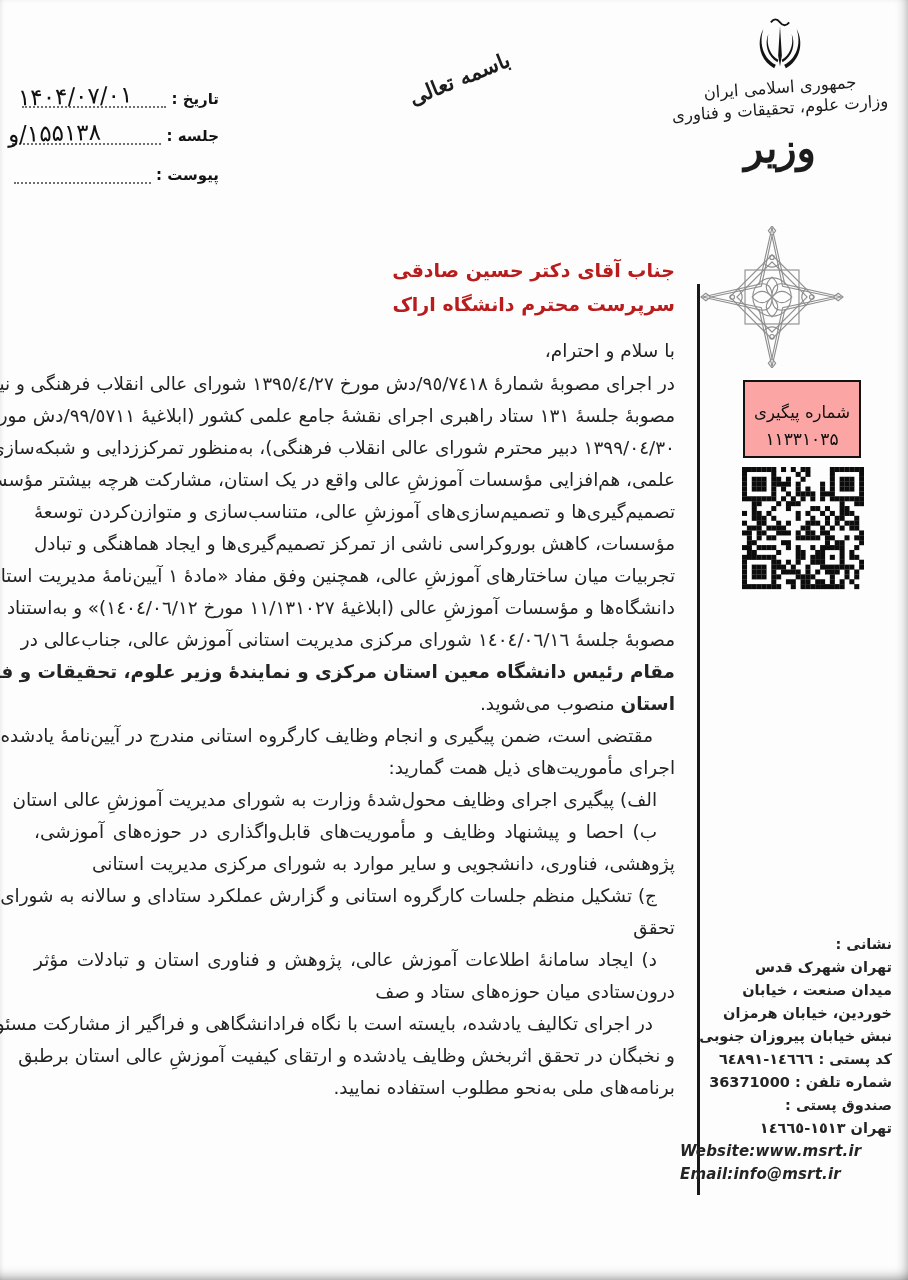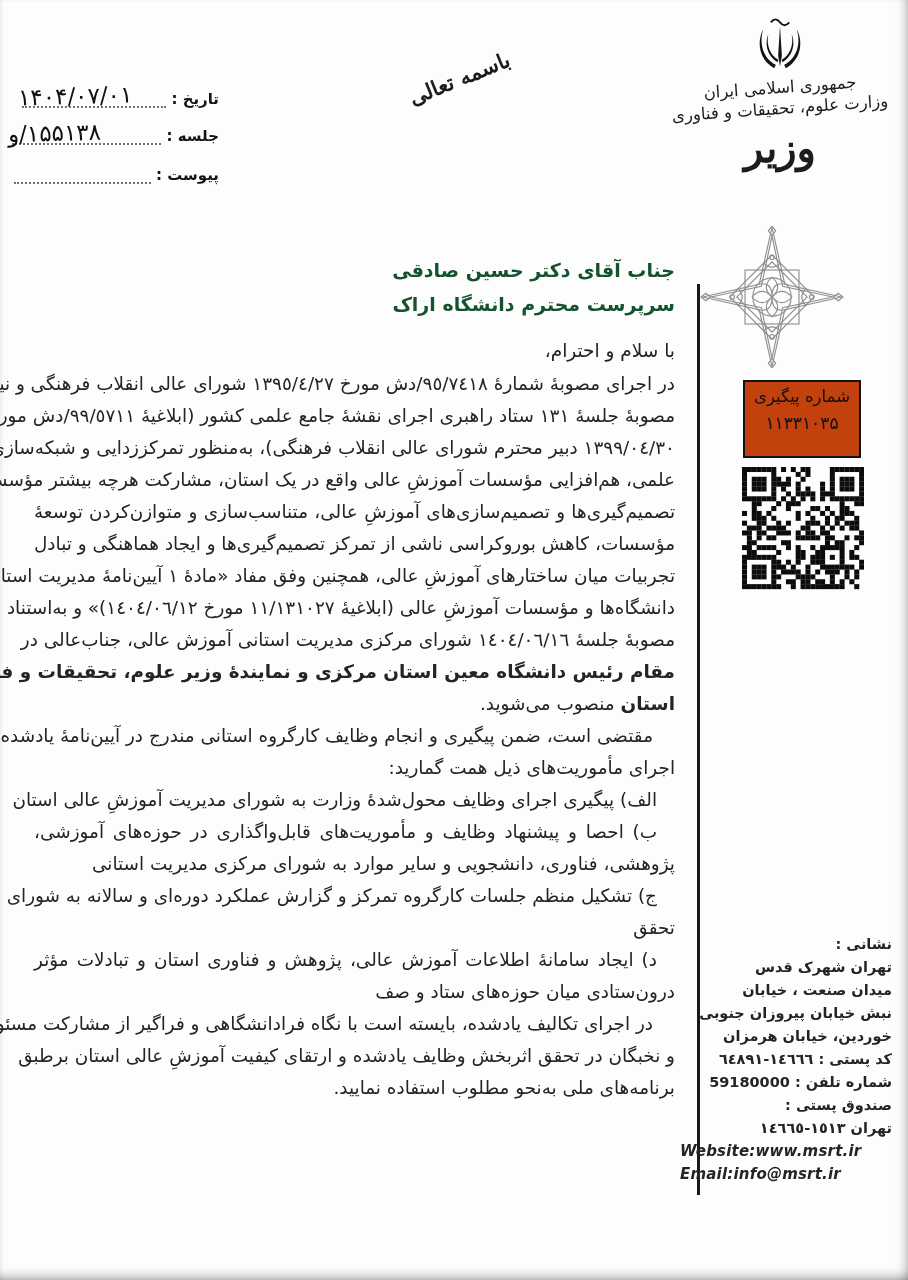--- a/index.html
+++ b/index.html
@@ -33,32 +33,32 @@
   .ministry { font-size:16.5px; margin-top:2px; transform:rotate(-4deg); direction:rtl;
               font-family:"DejaVu Serif","Liberation Serif",serif; }
   .minister { font-size:40px; font-weight:700; margin-top:6px; direction:rtl;
               font-family:"DejaVu Serif","Liberation Serif",serif; }
 
   .ornament { position:absolute; top:226px; left:699px; width:146px; height:142px; }
   .vline { position:absolute; left:697px; top:284px; width:3px; height:911px; background:#191919; }
 
   
   .recipient { position:absolute; top:253px; right:233px; direction:rtl; text-align:right;
-               font-weight:700; font-size:19px; line-height:34px; color:#14532d; }
+               font-weight:700; font-size:19px; line-height:34px; color:#b91c1c; }
   .salutation { position:absolute; top:340px; right:233px; direction:rtl; font-size:18.5px; color:#222; }
 
   
   #body-text { position:absolute; top:368px; right:233px; width:641px; direction:rtl;
                font-size:18.4px; color:#242424; }
   .bline { height:32px; line-height:32px; white-space:nowrap; text-align:right; }
   .bline.j { text-align:justify; text-align-last:justify; -moz-text-align-last:justify; }
 
   
   .tracking { position:absolute; top:380px; left:743px; width:118px; height:78px;
-              border:2px solid #121212; text-align:center; direction:rtl; padding-top:5px; background:#c2410c; }
+              border:2px solid #121212; text-align:center; direction:rtl; padding-top:21px; background:#fca5a5; }
   .tracking-label { font-size:16.5px; color:#101010; }
   .tracking-number { font-size:17px; letter-spacing:2px; margin-top:7px; color:#101010; }
   #qr { position:absolute; top:466px; left:742px; width:122px; height:124px; }
 
   
   #address { position:absolute; top:933px; right:16px; width:212px; direction:rtl; 
              font-size:14.5px; font-weight:700; line-height:23px; color:#242424; }
   .addr-latin { direction:ltr; font-style:italic; font-size:15px; letter-spacing:.2px; }
 </style>
 </head>
@@ -141,21 +141,21 @@
       <div class="bline j"><span>تجربیات میان ساختارهای آموزشِ عالی، همچنین وفق مفاد «مادهٔ ١ آیین‌نامهٔ مدیریت استانی</span></div>
       <div class="bline j"><span>دانشگاه‌ها و مؤسسات آموزشِ عالی (ابلاغیهٔ ١١/١٣١٠٢٧ مورخ ١٤٠٤/٠٦/١٢)» و به‌استناد</span></div>
       <div class="bline j"><span>مصوبهٔ جلسهٔ ١٤٠٤/٠٦/١٦ شورای مرکزی مدیریت استانی آموزش عالی، جناب‌عالی در</span></div>
       <div class="bline j"><span style="font-weight: 700;">مقام رئیس دانشگاه معین استان مرکزی و نمایندهٔ وزیر علوم، تحقیقات و فناوری در آن</span></div>
       <div class="bline"><span style="font-weight: 700;">استان</span><span> منصوب می‌شوید.</span></div>
       <div class="bline j" style="padding-right: 22px;"><span>مقتضی است، ضمن پیگیری و انجام وظایف کارگروه استانی مندرج در آیین‌نامهٔ یادشده، به</span></div>
       <div class="bline"><span>اجرای مأموریت‌های ذیل همت گمارید:</span></div>
       <div class="bline" style="padding-right: 18px; text-align: right;"><span>الف) پیگیری اجرای وظایف محول‌شدهٔ وزارت به شورای مدیریت آموزشِ عالی استان</span></div>
       <div class="bline j" style="padding-right: 18px;"><span>ب) احصا و پیشنهاد وظایف و مأموریت‌های قابل‌واگذاری در حوزه‌های آموزشی،</span></div>
       <div class="bline"><span>پژوهشی، فناوری، دانشجویی و سایر موارد به شورای مرکزی مدیریت استانی</span></div>
-      <div class="bline j" style="padding-right: 18px;"><span>ج) تشکیل منظم جلسات کارگروه تمرکز و گزارش عملکرد دوره‌ای و سالانه به شورای</span></div>
+      <div class="bline j" style="padding-right: 18px;"><span>ج) تشکیل منظم جلسات کارگروه استانی و گزارش عملکرد ستاد‌ای و سالانه به شورای</span></div>
       <div class="bline"><span>تحقق</span></div>
       <div class="bline j" style="padding-right: 18px;"><span>د) ایجاد سامانهٔ اطلاعات آموزش عالی، پژوهش و فناوری استان و تبادلات مؤثر</span></div>
       <div class="bline"><span>درون‌ستادی میان حوزه‌های ستاد و صف</span></div>
       <div class="bline j" style="padding-right: 22px;"><span>در اجرای تکالیف یادشده، بایسته است با نگاه فرادانشگاهی و فراگیر از مشارکت مسئولان</span></div>
       <div class="bline j"><span>و نخبگان در تحقق اثربخش وظایف یادشده و ارتقای کیفیت آموزشِ عالی استان برطبق</span></div>
       <div class="bline"><span>برنامه‌های ملی به‌نحو مطلوب استفاده نمایید.</span></div>
     </div>
 
   <div class="tracking">
     <div class="tracking-label">شماره پیگیری</div>
@@ -484,23 +484,23 @@
         <rect x="87.84" y="117.12" width="5.03" height="5.03" fill="#0c0c0c"></rect>
         <rect x="92.72" y="117.12" width="5.03" height="5.03" fill="#0c0c0c"></rect>
         <rect x="97.60" y="117.12" width="5.03" height="5.03" fill="#0c0c0c"></rect>
         <rect x="112.24" y="117.12" width="5.03" height="5.03" fill="#0c0c0c"></rect>
       </svg></div>
 
   <div id="address">
       <div class="addr-fa">نشانی :</div>
       <div class="addr-fa">تهران شهرک قدس</div>
       <div class="addr-fa">میدان صنعت ، خیابان</div>
+      <div class="addr-fa">خوردین، خیابان هرمزان</div>
       <div class="addr-fa">نبش خیابان پیروزان جنوبی</div>
-      <div class="addr-fa">خوردین، خیابان هرمزان</div>
       <div class="addr-fa">کد پستی : ١٤٦٦٦-٦٤٨٩١</div>
-      <div class="addr-fa">شماره تلفن : 59180000</div>
+      <div class="addr-fa">شماره تلفن : 36371000</div>
       <div class="addr-fa">صندوق پستی :</div>
       <div class="addr-fa">تهران ١٥١٣-١٤٦٦٥</div>
       <div class="addr-latin">Website:www.msrt.ir</div>
       <div class="addr-latin">Email:info@msrt.ir</div>
     </div>
 
 </div>
 
 </body></html>

